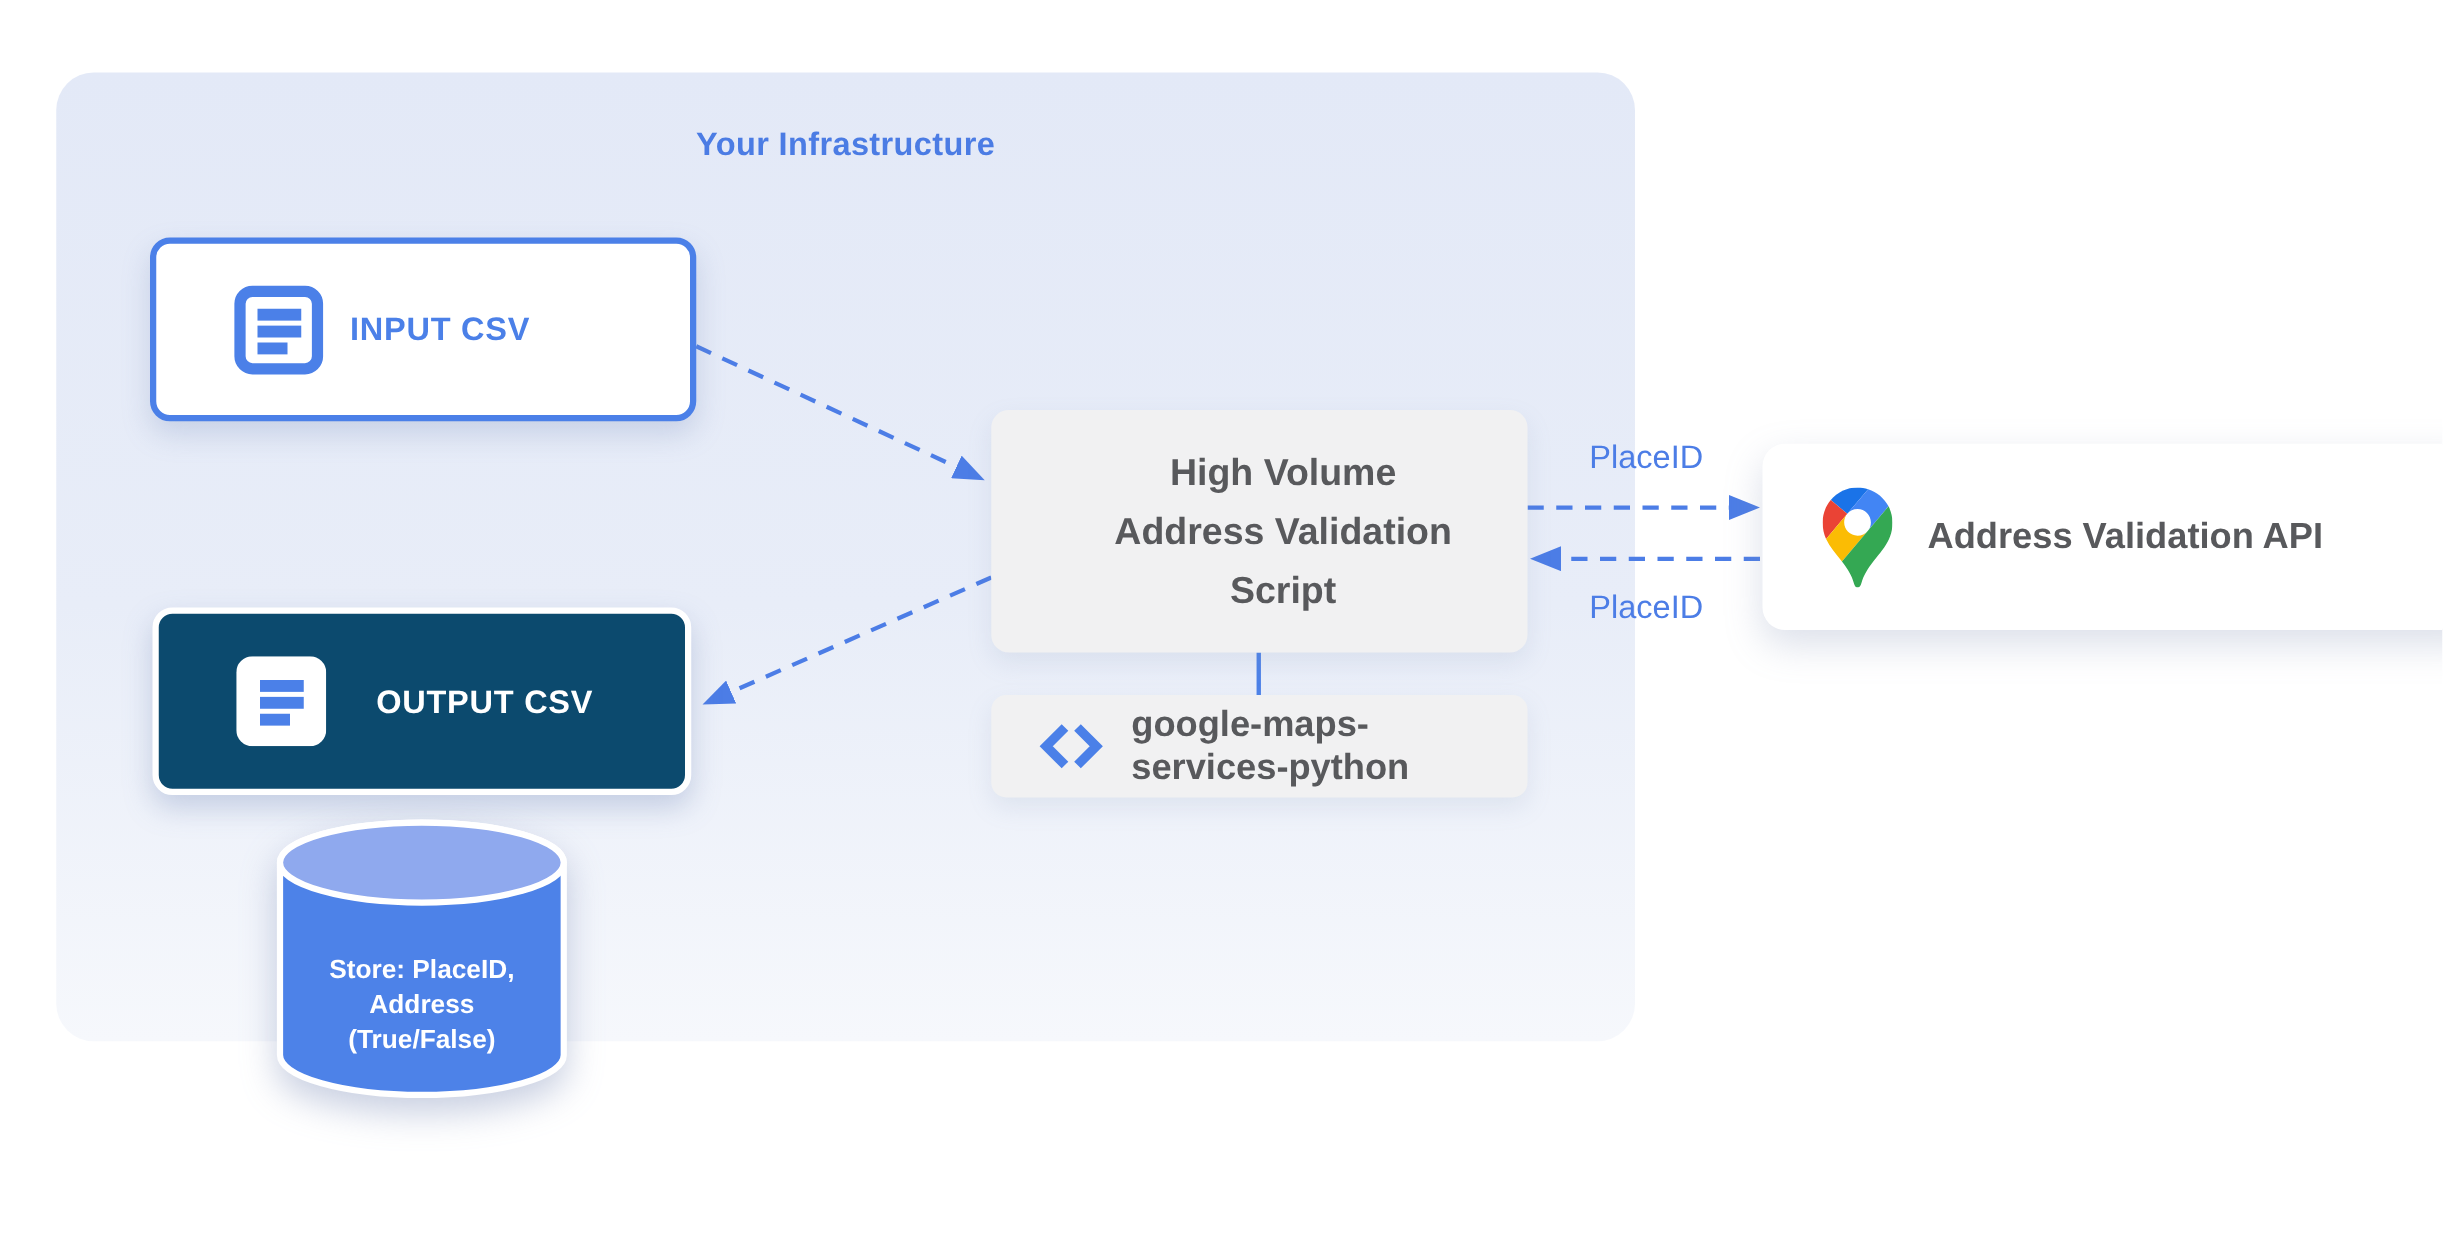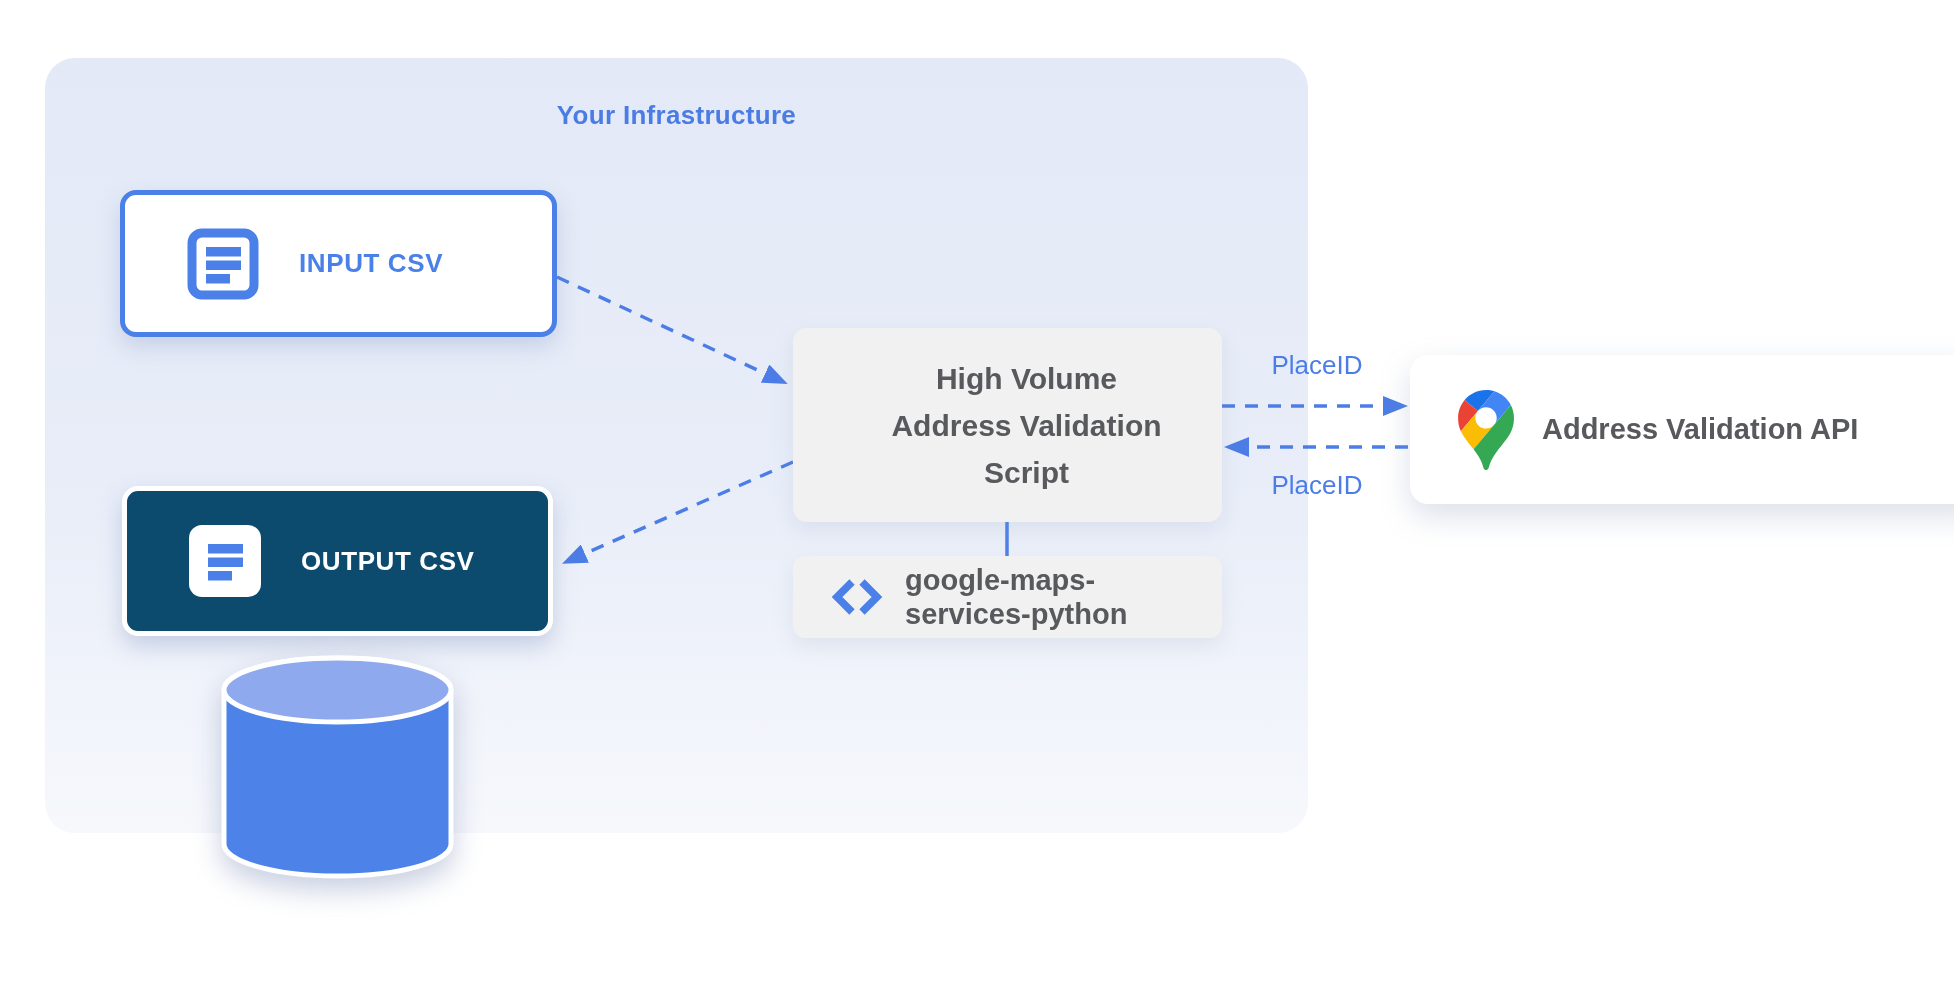--- a/index.html
+++ b/index.html
@@ -8,21 +8,21 @@
 
   .infra{position:absolute;left:45px;top:40px;width:1263px;height:775px;border-radius:30px;
     background:linear-gradient(180deg,#e3e9f7 0%,#e8edf8 55%,#f6f8fc 100%);}
   .infra-title{position:absolute;left:0;top:42px;width:100%;text-align:center;
     font-size:26px;font-weight:bold;color:#4b7ce4;letter-spacing:.3px;}
 
   .node{position:absolute;display:flex;align-items:center;box-sizing:border-box;padding-left:38px;}
 
   .input-box{left:120px;top:172px;width:437px;height:147px;background:#ffffff;
     border:5px solid #4b80e8;border-radius:16px;box-shadow:0 10px 22px rgba(120,140,185,.28);
-    padding-left:62px;gap:40px;}
+    padding-left:62px;gap:21px;}
   .input-label{font-size:26px;font-weight:bold;color:#4b80e8;letter-spacing:.6px;}
 
   .output-box{left:122px;top:468px;width:431px;height:150px;background:#0c4a6e;
     border:5px solid #ffffff;border-radius:16px;box-shadow:0 10px 22px rgba(120,140,185,.35);
     padding-left:62px;gap:40px;}
   .output-label{font-size:26px;font-weight:bold;color:#ffffff;letter-spacing:.6px;}
 
   .script-box{left:793px;top:310px;width:429px;height:194px;background:#f1f1f2;border-radius:14px;
     box-shadow:0 8px 20px rgba(130,145,180,.15);justify-content:center;}
   .script-label{width:100%;text-align:center;font-size:30px;line-height:47px;font-weight:bold;
@@ -119,15 +119,18 @@
   </div>
 
   <div class="edge-label loc">PlaceID</div>
   <div class="edge-label pid">PlaceID</div>
 
   <div class="cyl">
     <svg width="239" height="234" viewBox="0 0 239 234">
       <path d="M6 38 A113.5 32 0 0 1 233 38 L233 192 A113.5 32 0 0 1 6 192 Z" fill="#4d82e8" stroke="#ffffff" stroke-width="5"></path>
       <ellipse cx="119.5" cy="38" rx="113.5" ry="32" fill="#8fa9ee" stroke="#ffffff" stroke-width="5"></ellipse>
     </svg>
+    <div class="cyl-label">Store: PlaceID,
+Address
+(True/False)</div>
   </div>
 
 </div>
 
 </body></html>

